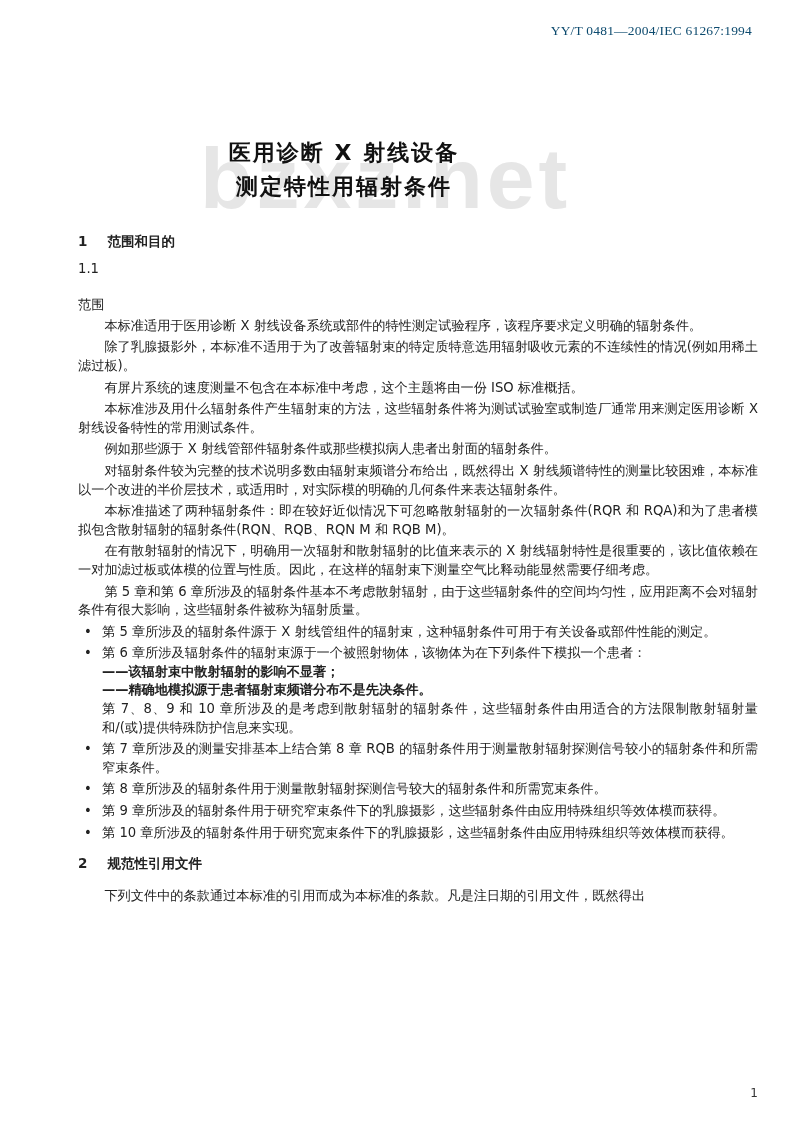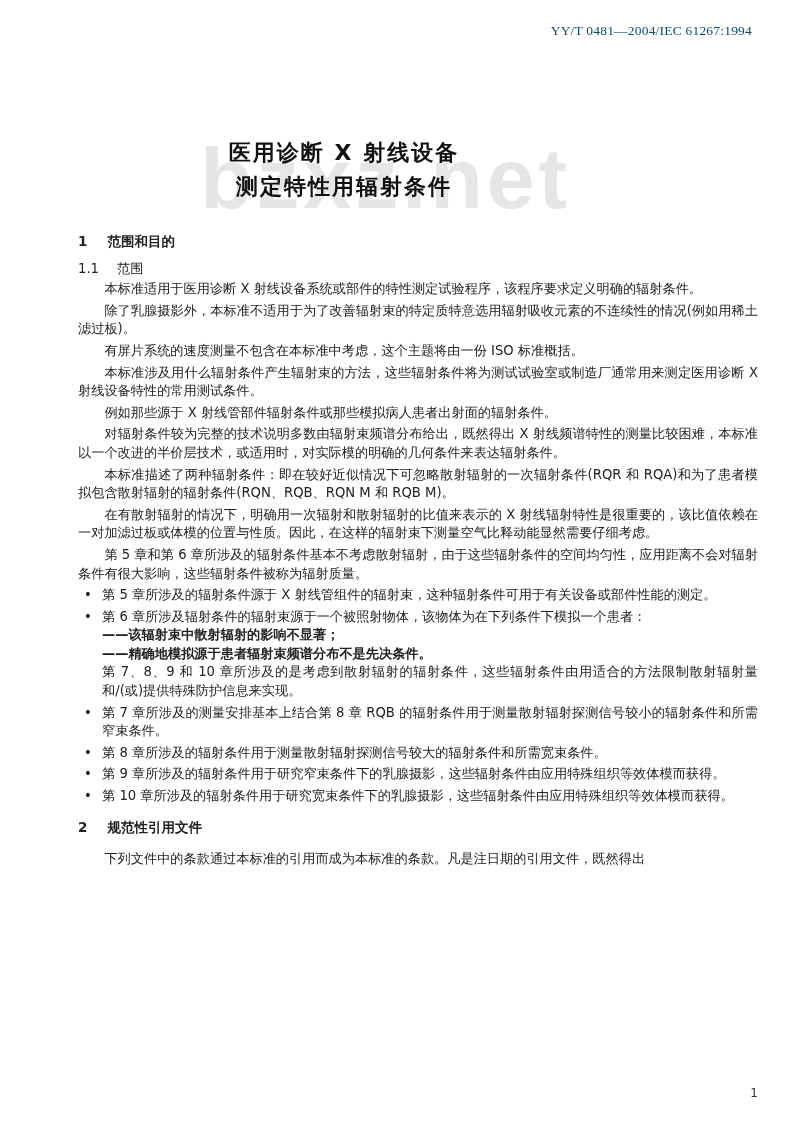--- a/index.html
+++ b/index.html
@@ -21,21 +21,21 @@
   .title {
     position: absolute; top: 136px; left: 0; width: 688px; text-align: center;
     font-weight: bold; font-size: 22px; line-height: 34px; color: #111; z-index: 1;
     letter-spacing: 2px;
   }
   .content {
     position: absolute; top: 232px; left: 78px; width: 680px; z-index: 1;
     font-size: 13.2px; line-height: 18.6px; color: #222;
   }
   .h1 { font-weight: bold; margin: 0 0 9px 0; display: flex; gap: 20px; font-size: 13.5px; }
-  .h2 { margin: 4px 0 2px 0; display: flex; gap: 18px; }
+  .h2 { margin: 4px 0 2px 0; display: flex; gap: 18px; flex-direction: column; }
   .p { text-indent: 2em; margin: 0 0 3px 0; text-align: justify; }
   .bullets { margin: 2px 0 0 0; padding: 0; list-style: none; }
   .bullets li { position: relative; padding-left: 24px; margin: 0 0 3px 0; text-align: justify; }
   .bullets li .dot { position: absolute; left: 6px; top: 0; }
   .dash { display: block; padding-left: 0; font-weight: bold; }
   .subp { display: block; text-indent: 0; }
   .h1-2 { margin-top: 12px; margin-bottom: 14px; }
   .page-num { position: absolute; right: 42px; bottom: 32px; font-size: 12px; color: #333; }
 </style>
 </head>

